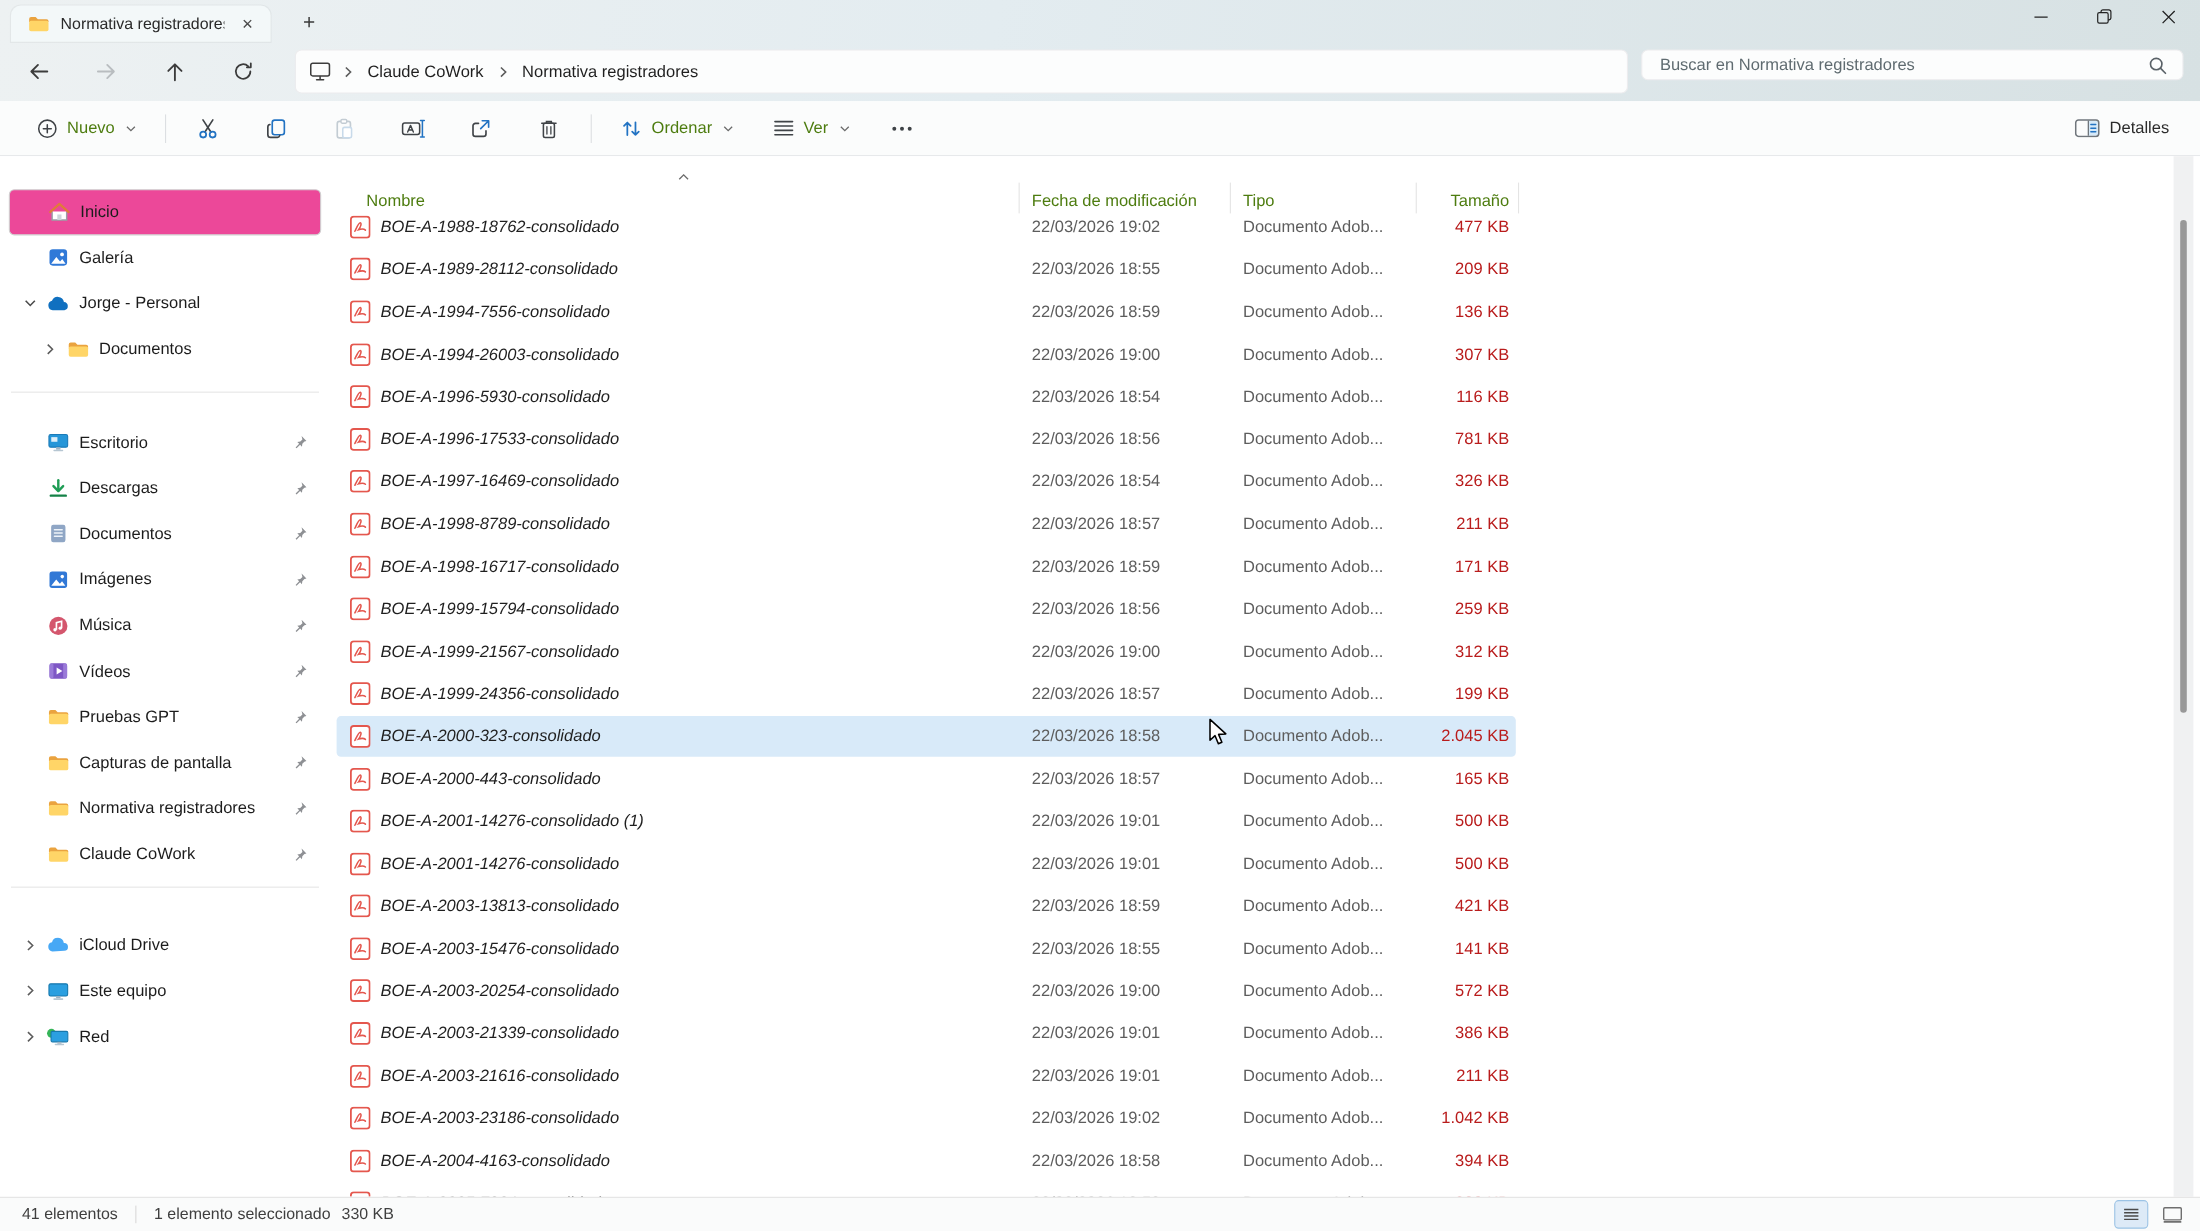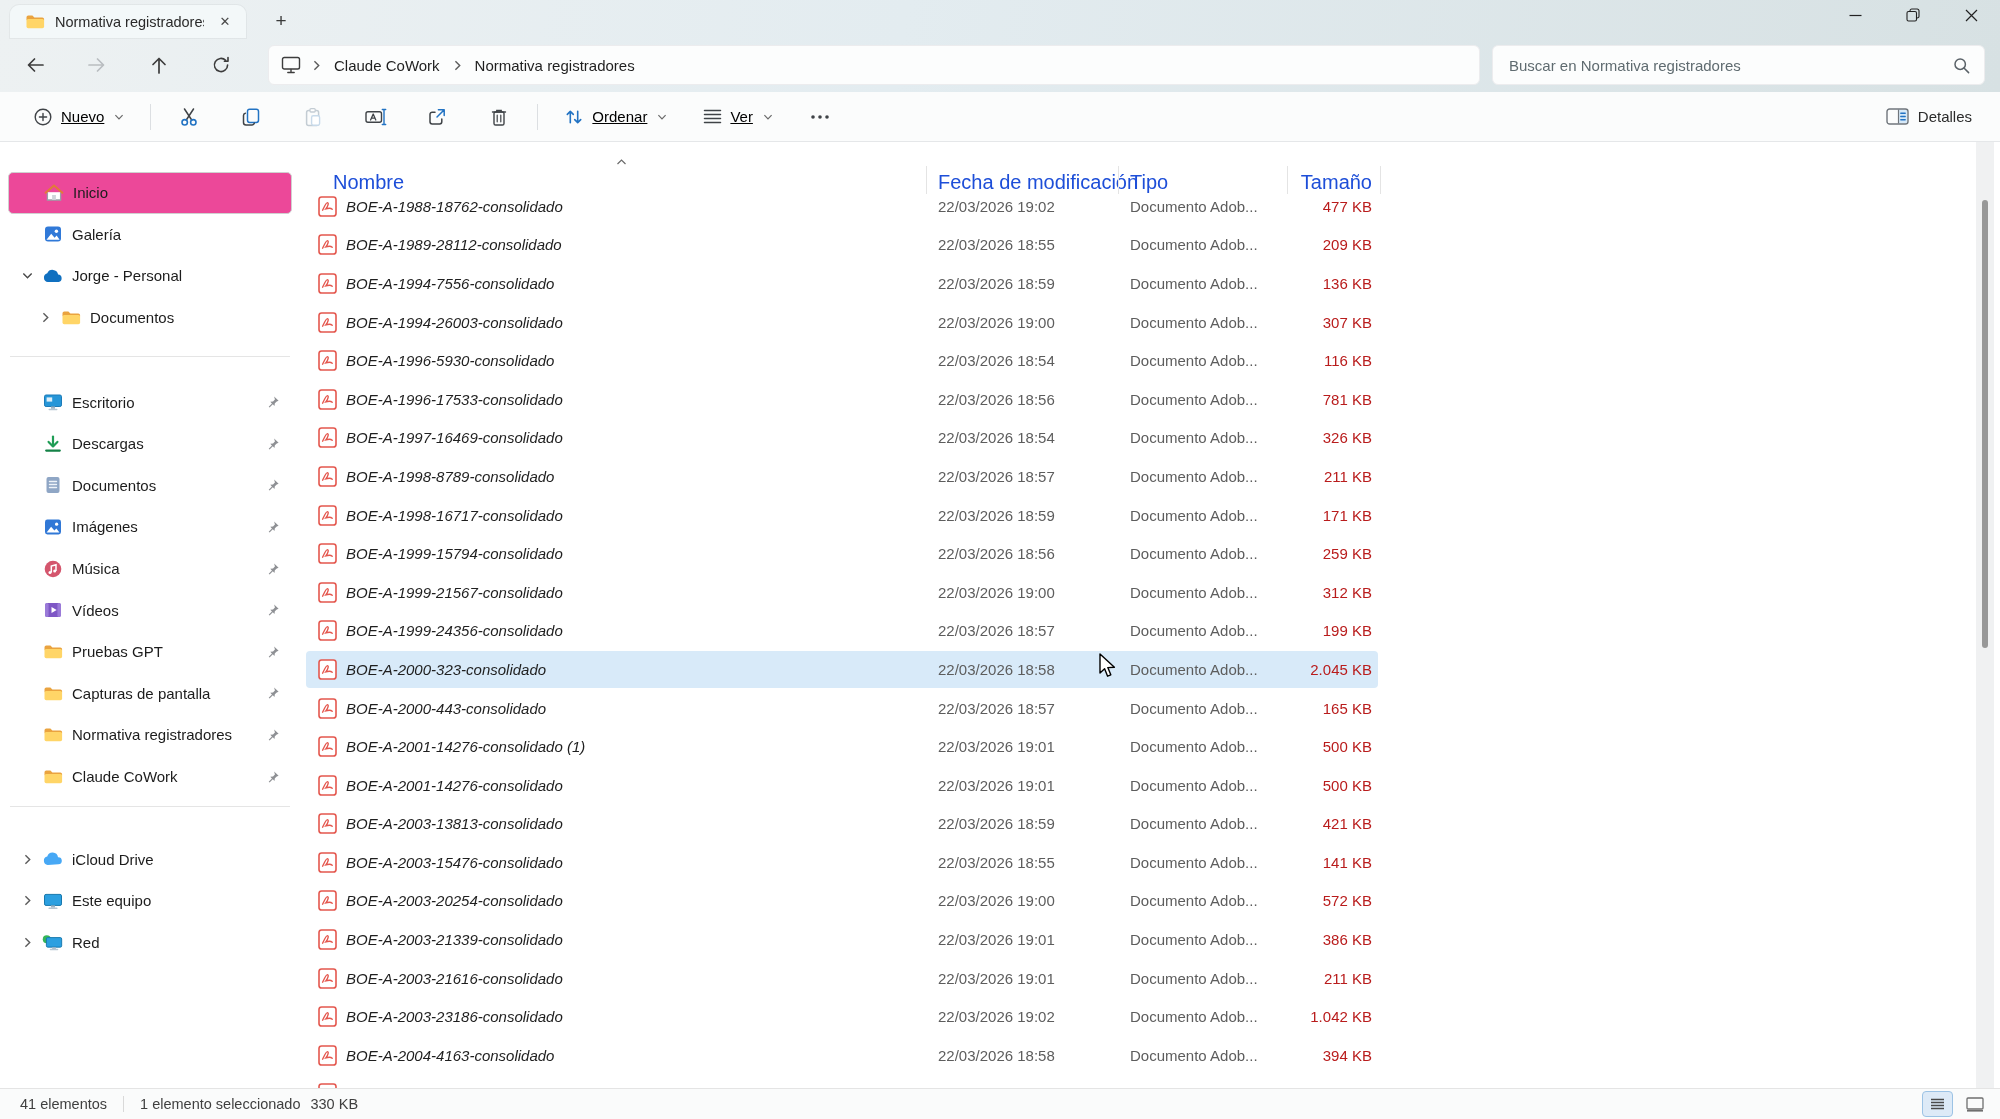--- a/index.html
+++ b/index.html
@@ -21,30 +21,30 @@
   #wincontrols{position:absolute;right:0;top:0;height:30px;display:flex;}
   .winbtn{width:58px;height:30px;display:flex;align-items:center;justify-content:center;}
   
   #navbar{position:absolute;left:0;top:38px;width:100%;height:54px;display:flex;align-items:center;}
   .navbtn{width:34px;height:34px;display:flex;align-items:center;justify-content:center;border-radius:5px;}
   #nav-back{margin-left:18px;} #nav-fwd{margin-left:27px;} #nav-up{margin-left:29px;} #nav-refresh{margin-left:28px;}
   #breadcrumb{position:absolute;left:268px;top:7px;width:1212px;height:40px;background:#fcfdfd;
               border:1px solid #ececee;border-radius:6px;display:flex;align-items:center;padding:0 12px;gap:4px;}
   .crumb{font-size:15px;color:#1f1f1f;padding:3px 8px;border-radius:4px;white-space:nowrap;}
   .crumb-sep{display:flex;align-items:center;padding:0 4px;}
-  #searchbox{position:absolute;left:1492px;top:7px;width:493px;height:40px;background:#fcfdfd;
+  #searchbox{position:absolute;left:1492px;top:7px;width:493px;height:28px;background:#fcfdfd;
              border:1px solid #ececee;border-radius:6px;display:flex;align-items:center;padding:0 14px;}
   #searchbox input{flex:1;border:none;outline:none;background:transparent;font-size:15px;
                    font-family:"Liberation Sans",sans-serif;color:#1f1f1f;}
   #searchbox input::placeholder{color:#5f6b70;opacity:1;}
   
   #toolbar{position:absolute;left:0;top:92px;width:2000px;height:50px;background:#fbfcfc;
            border-bottom:1px solid #e5e7e9;display:flex;align-items:center;padding-left:22px;}
   .tbbtn{display:flex;align-items:center;gap:8px;height:36px;padding:0 11px;border-radius:5px;
-         font-size:15px;color:#000000;white-space:nowrap;text-decoration:underline;}
+         font-size:15px;color:#4d7c0f;white-space:nowrap;}
   .icnbtn{width:46px;height:36px;display:flex;align-items:center;justify-content:center;border-radius:5px;}
   .icnbtn + .icnbtn{margin-left:16px;}
   .tb-divider{width:1px;height:26px;background:#dcdfe2;margin:0 15px;}
   .chev-small{display:flex;align-items:center;margin-left:2px;}
   #tb-spacer{flex:1;}
   #details-btn{display:flex;align-items:center;gap:9px;margin-right:28px;font-size:15px;color:#2b2b2b;}
   
   #content{position:absolute;left:0;top:142px;width:2000px;height:946px;background:#fff;overflow:hidden;}
   
   #sidebar{position:absolute;left:8px;top:30px;width:284px;}
@@ -53,21 +53,21 @@
   .sb-chev{width:30px;display:flex;align-items:center;justify-content:center;flex:0 0 30px;}
   .sb-indent{margin-left:18px;}
   .sb-icon{width:21px;display:flex;align-items:center;justify-content:center;flex:0 0 21px;}
   .sb-label{margin-left:9px;font-size:15px;color:#1c1c1c;white-space:nowrap;}
   .sb-pin{position:absolute;right:12px;top:50%;transform:translateY(-50%);display:flex;}
   .sb-sep{height:1px;background:#e5e5e5;margin:18px 2px 24px 2px;}
   .sb-sep.s2{margin:9px 2px 31px 2px;}
   .rot90{transform:rotate(90deg);}
   
   #filepane{position:absolute;left:300px;top:0;width:1676px;height:946px;overflow:hidden;}
-  #colheader{position:absolute;left:0;top:26px;height:28px;width:100%;font-size:20px;color:#1d4ed8;}
+  #colheader{position:absolute;left:0;top:26px;height:28px;width:100%;font-size:15px;color:#4d7c0f;}
   .colh{position:absolute;top:0;height:28px;display:flex;align-items:center;}
   #colh-name{left:33px;} #colh-date{left:638px;} #colh-type{left:830px;}
   #colh-size{left:990px;width:82px;justify-content:flex-end;}
   .colsep{position:absolute;top:-2px;width:1px;height:28px;background:#e4e4e4;}
   #sort-asc{position:absolute;left:316px;top:10px;}
   #rows{position:absolute;left:0;top:45px;width:100%;}
   .row{position:relative;display:flex;align-items:center;height:38.6px;font-size:15px;}
   .row.selected::before{content:'';position:absolute;left:6px;top:1px;width:1072px;bottom:1px;
                         background:#d8eaf9;border-radius:4px;}
   .row>*{position:relative;}

